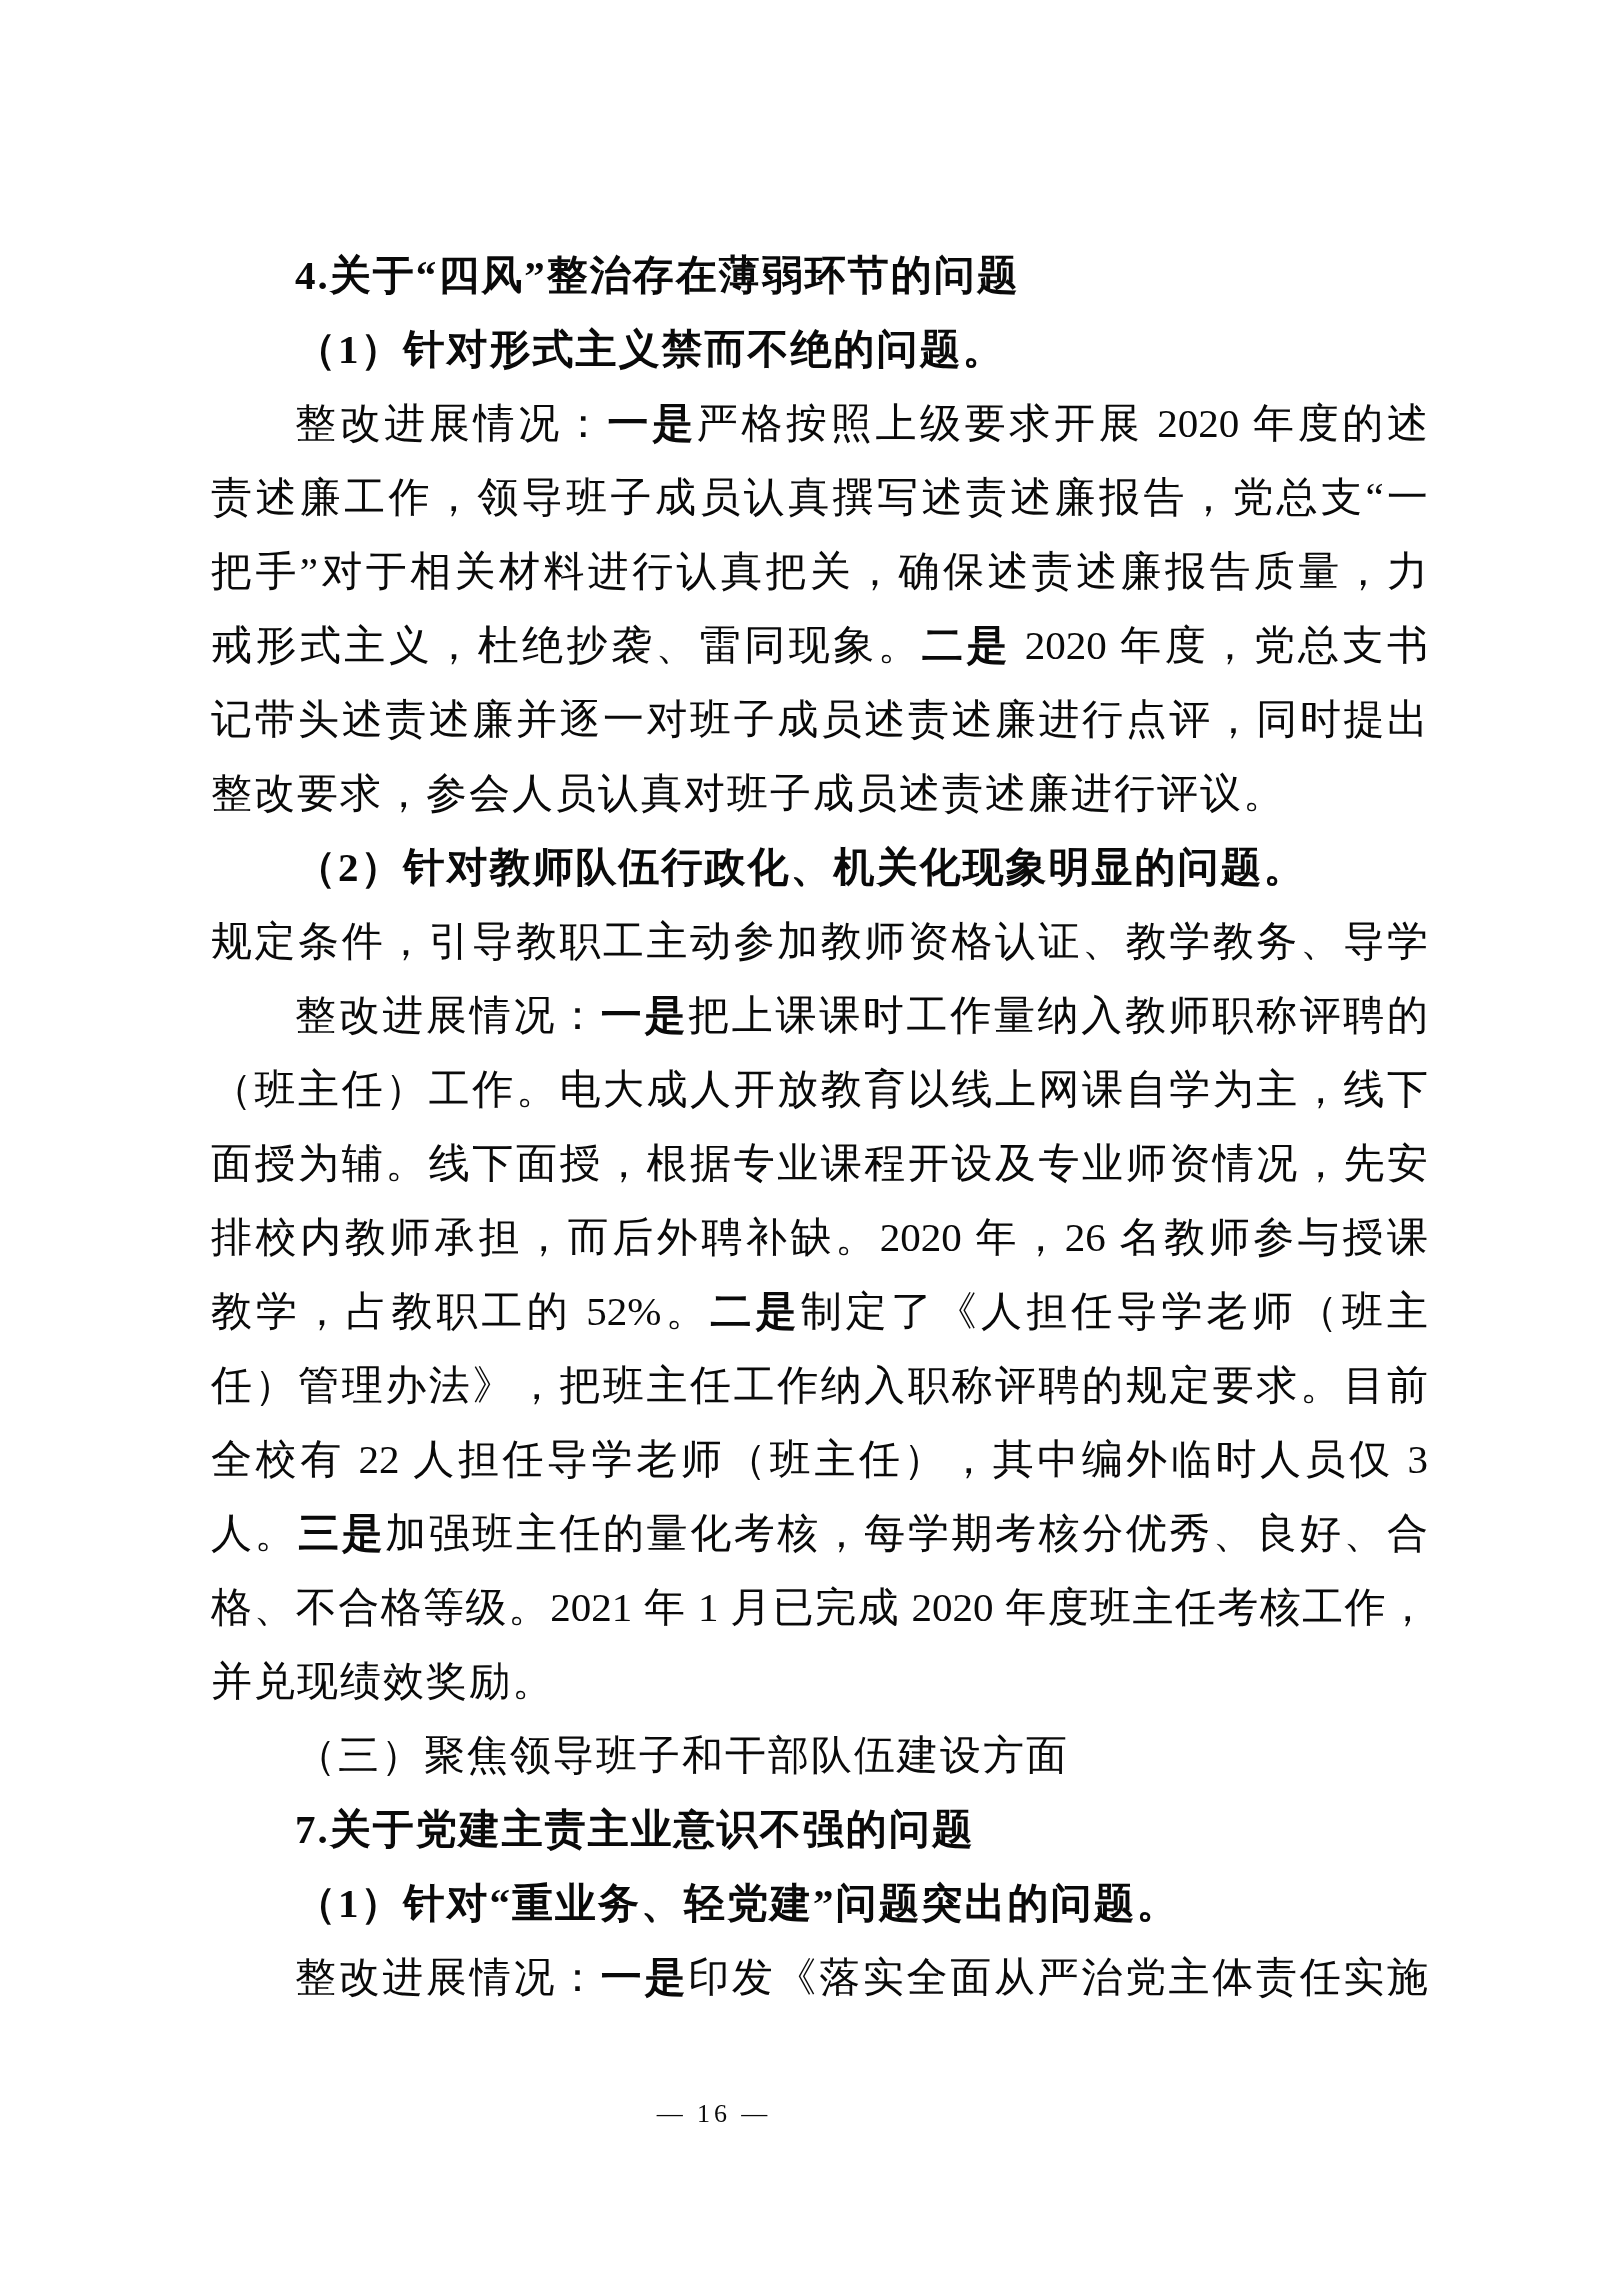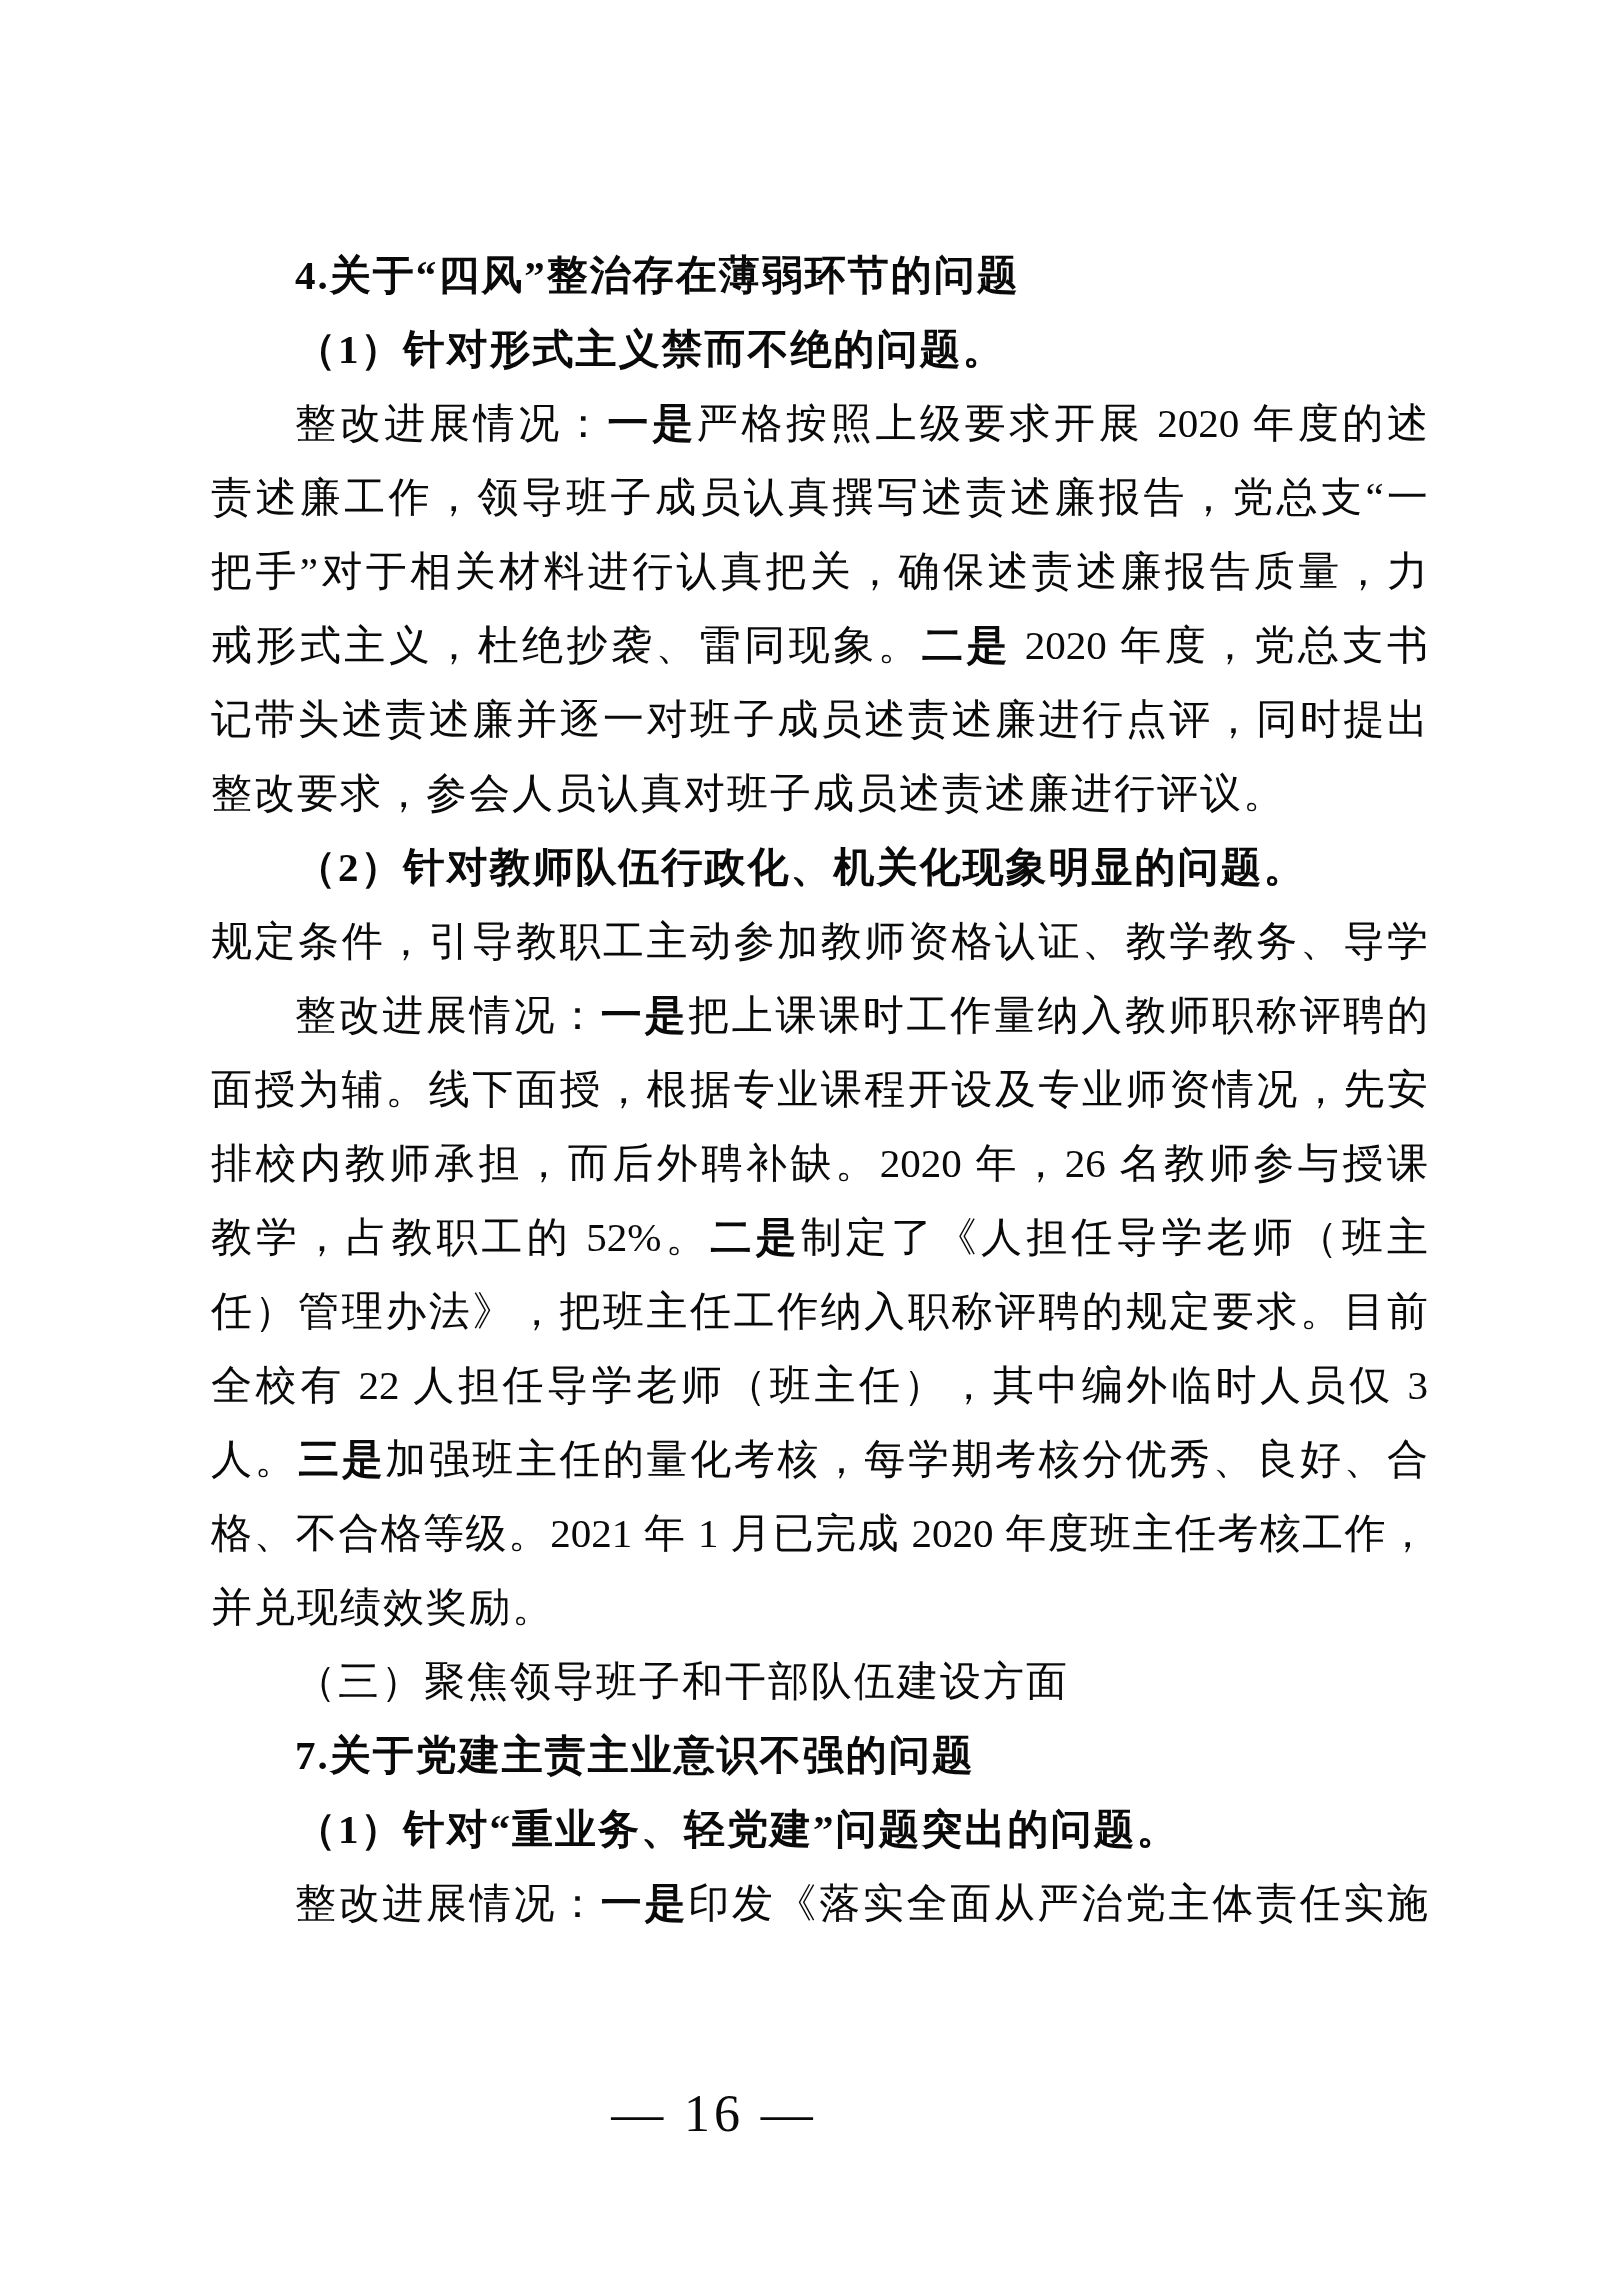--- a/index.html
+++ b/index.html
@@ -44,21 +44,21 @@
   }
   .bold {
     font-weight: bold;
   }
   .footer {
     position: absolute;
     left: 0;
     top: 2090px;
     width: 100%;
     text-align: center;
-    font-size: 52px;
+    font-size: 26px;
     line-height: 47px;
     letter-spacing: 3.9px;
     color: #0a0a0a;
   }
 </style>
 </head>
 <body>
 
 <div class="page">
   <div class="content">
@@ -66,20 +66,21 @@
       <div class="line heading indent"><span class="bold">（1）针对形式主义禁而不绝的问题。</span></div>
       <div class="line indent justify"><span>整改进展情况：</span><span class="bold">一是</span><span>严格按照上级要求开展 2020 年度的述</span></div>
       <div class="line justify"><span>责述廉工作，领导班子成员认真撰写述责述廉报告，党总支“一</span></div>
       <div class="line justify"><span>把手”对于相关材料进行认真把关，确保述责述廉报告质量，力</span></div>
       <div class="line justify"><span>戒形式主义，杜绝抄袭、雷同现象。</span><span class="bold">二是</span><span> 2020 年度，党总支书</span></div>
       <div class="line justify"><span>记带头述责述廉并逐一对班子成员述责述廉进行点评，同时提出</span></div>
       <div class="line"><span>整改要求，参会人员认真对班子成员述责述廉进行评议。</span></div>
       <div class="line heading indent"><span class="bold">（2）针对教师队伍行政化、机关化现象明显的问题。</span></div>
       <div class="line justify"><span>规定条件，引导教职工主动参加教师资格认证、教学教务、导学</span></div>
       <div class="line indent justify"><span>整改进展情况：</span><span class="bold">一是</span><span>把上课课时工作量纳入教师职称评聘的</span></div>
+      <div class="line justify"><span>（班主任）工作。电大成人开放教育以线上网课自学为主，线下</span></div>
       <div class="line justify"><span>面授为辅。线下面授，根据专业课程开设及专业师资情况，先安</span></div>
       <div class="line justify"><span>排校内教师承担，而后外聘补缺。2020 年，26 名教师参与授课</span></div>
       <div class="line justify"><span>教学，占教职工的 52%。</span><span class="bold">二是</span><span>制定了《人担任导学老师（班主</span></div>
       <div class="line justify"><span>任）管理办法》，把班主任工作纳入职称评聘的规定要求。目前</span></div>
       <div class="line justify"><span>全校有 22 人担任导学老师（班主任），其中编外临时人员仅 3</span></div>
       <div class="line justify"><span>人。</span><span class="bold">三是</span><span>加强班主任的量化考核，每学期考核分优秀、良好、合</span></div>
       <div class="line justify"><span>格、不合格等级。2021 年 1 月已完成 2020 年度班主任考核工作，</span></div>
       <div class="line"><span>并兑现绩效奖励。</span></div>
       <div class="line indent"><span>（三）聚焦领导班子和干部队伍建设方面</span></div>
       <div class="line heading indent"><span class="bold">7.关于党建主责主业意识不强的问题</span></div>

